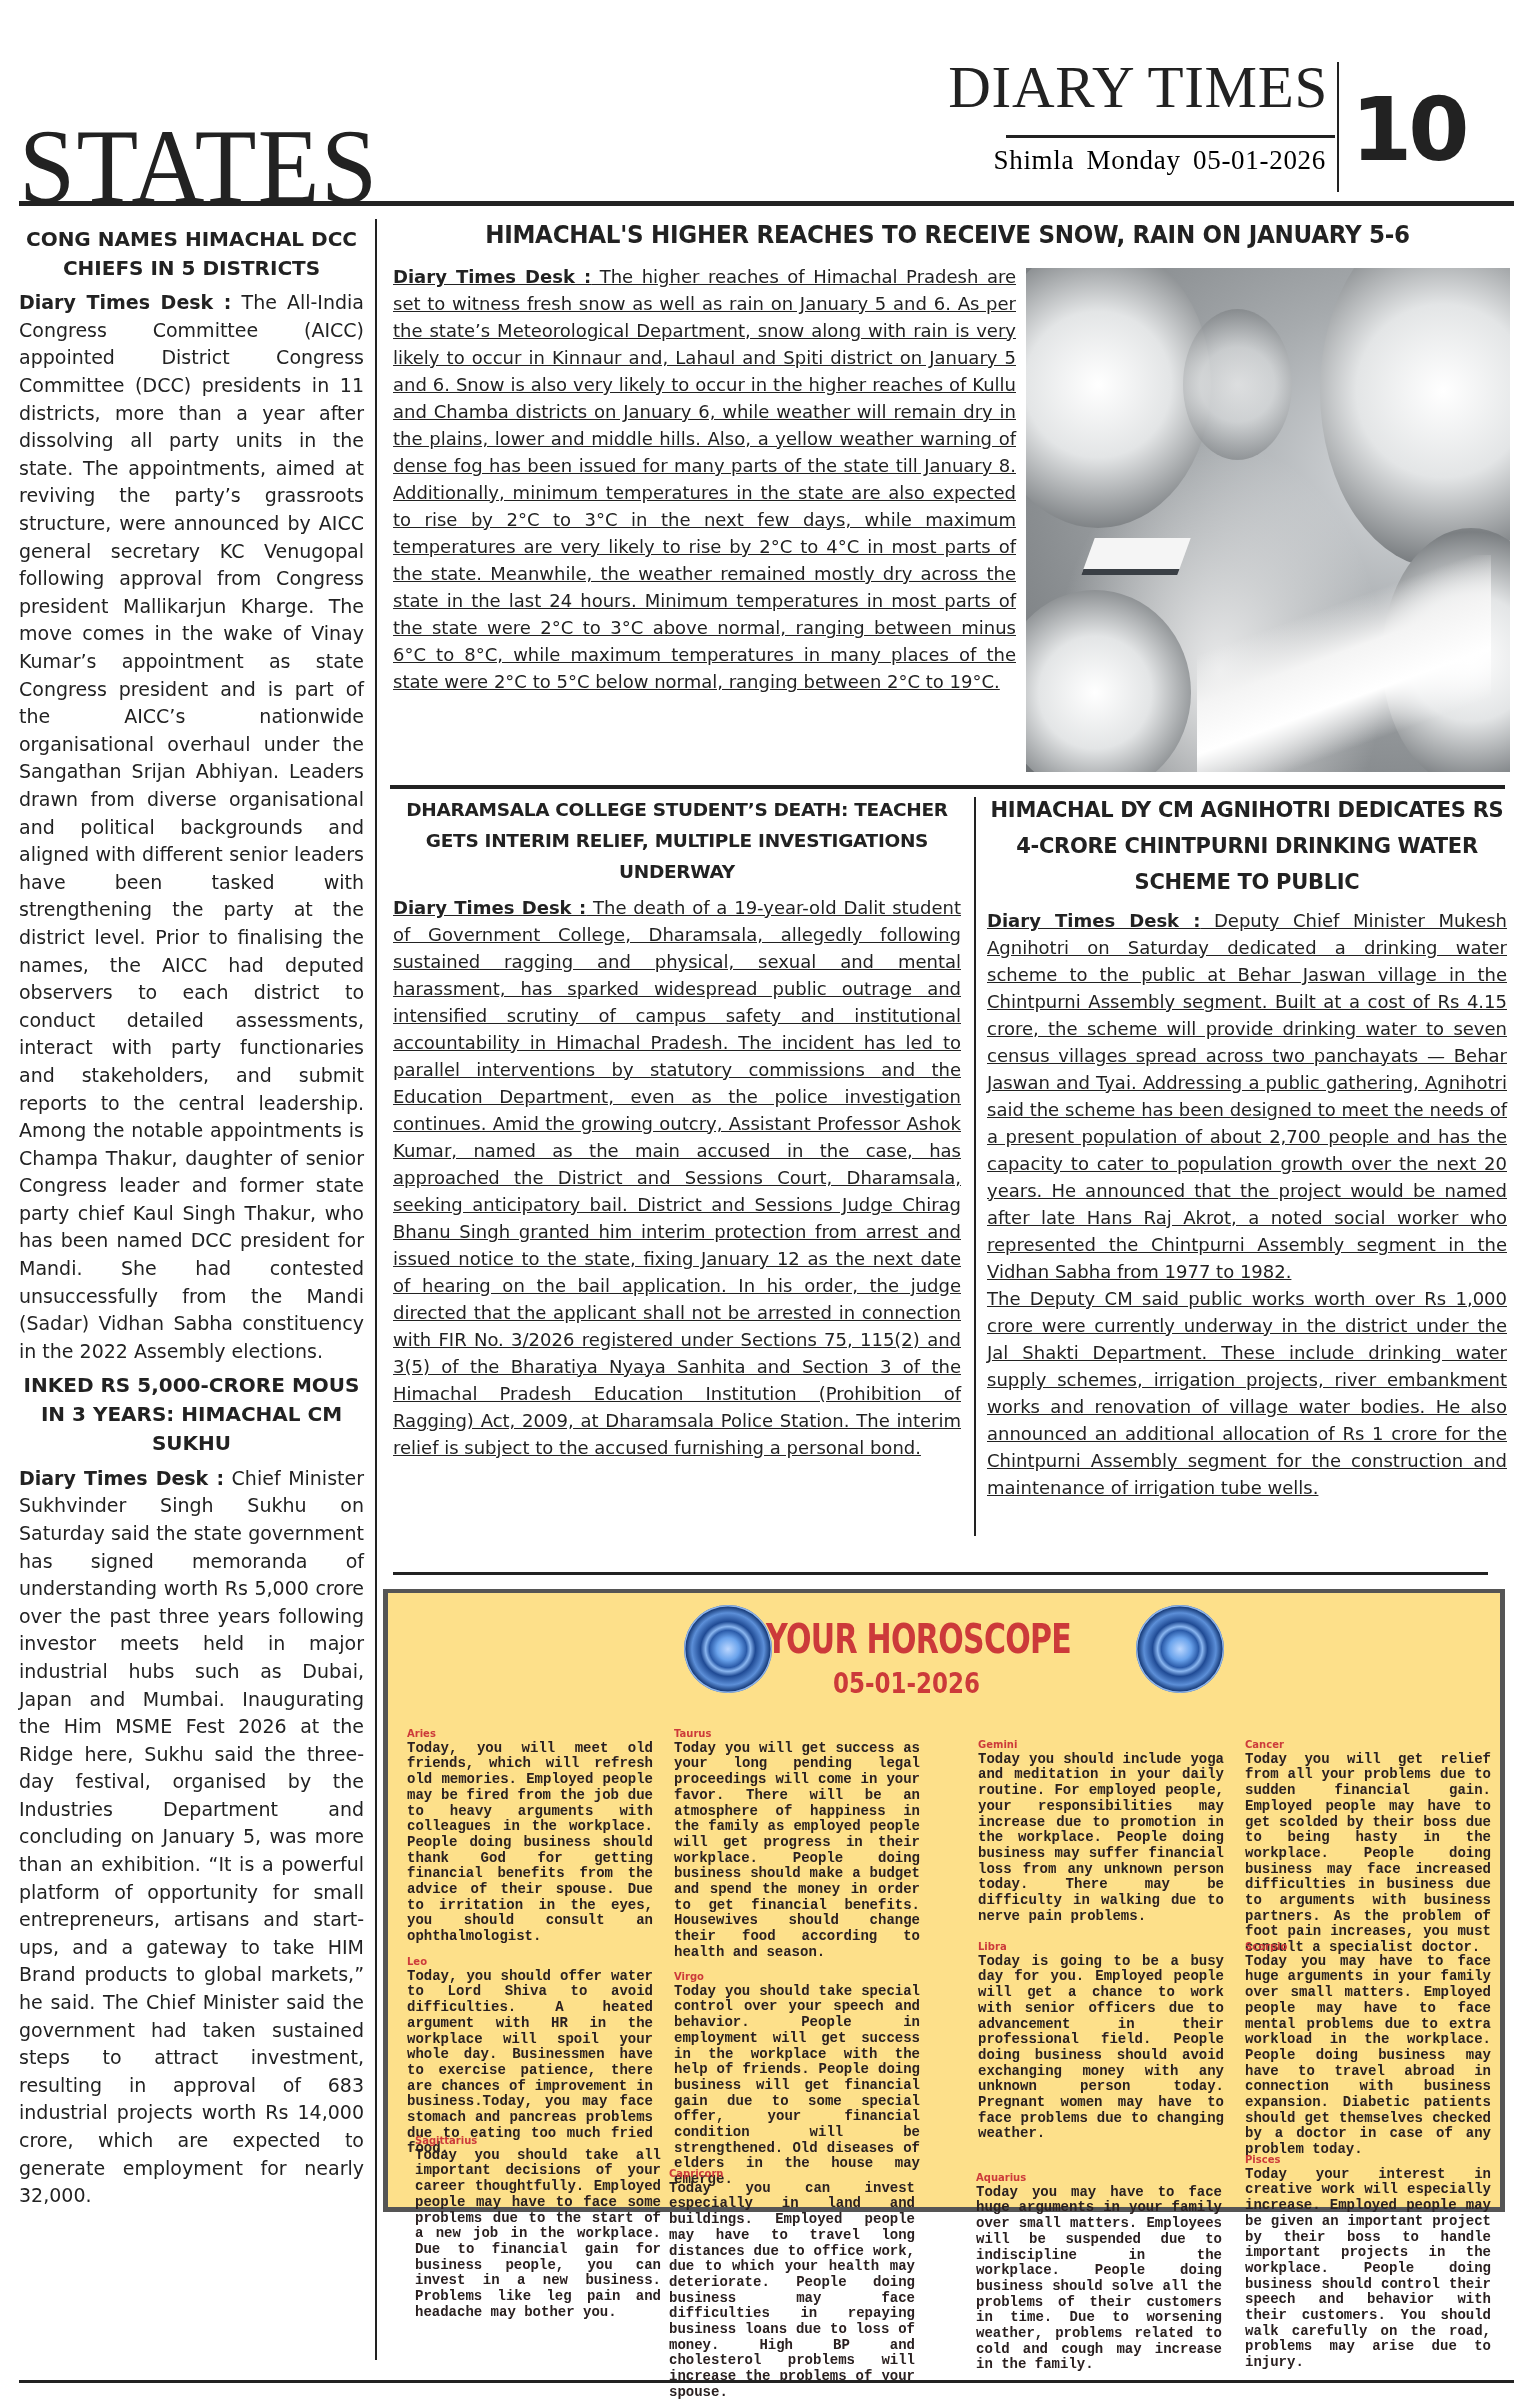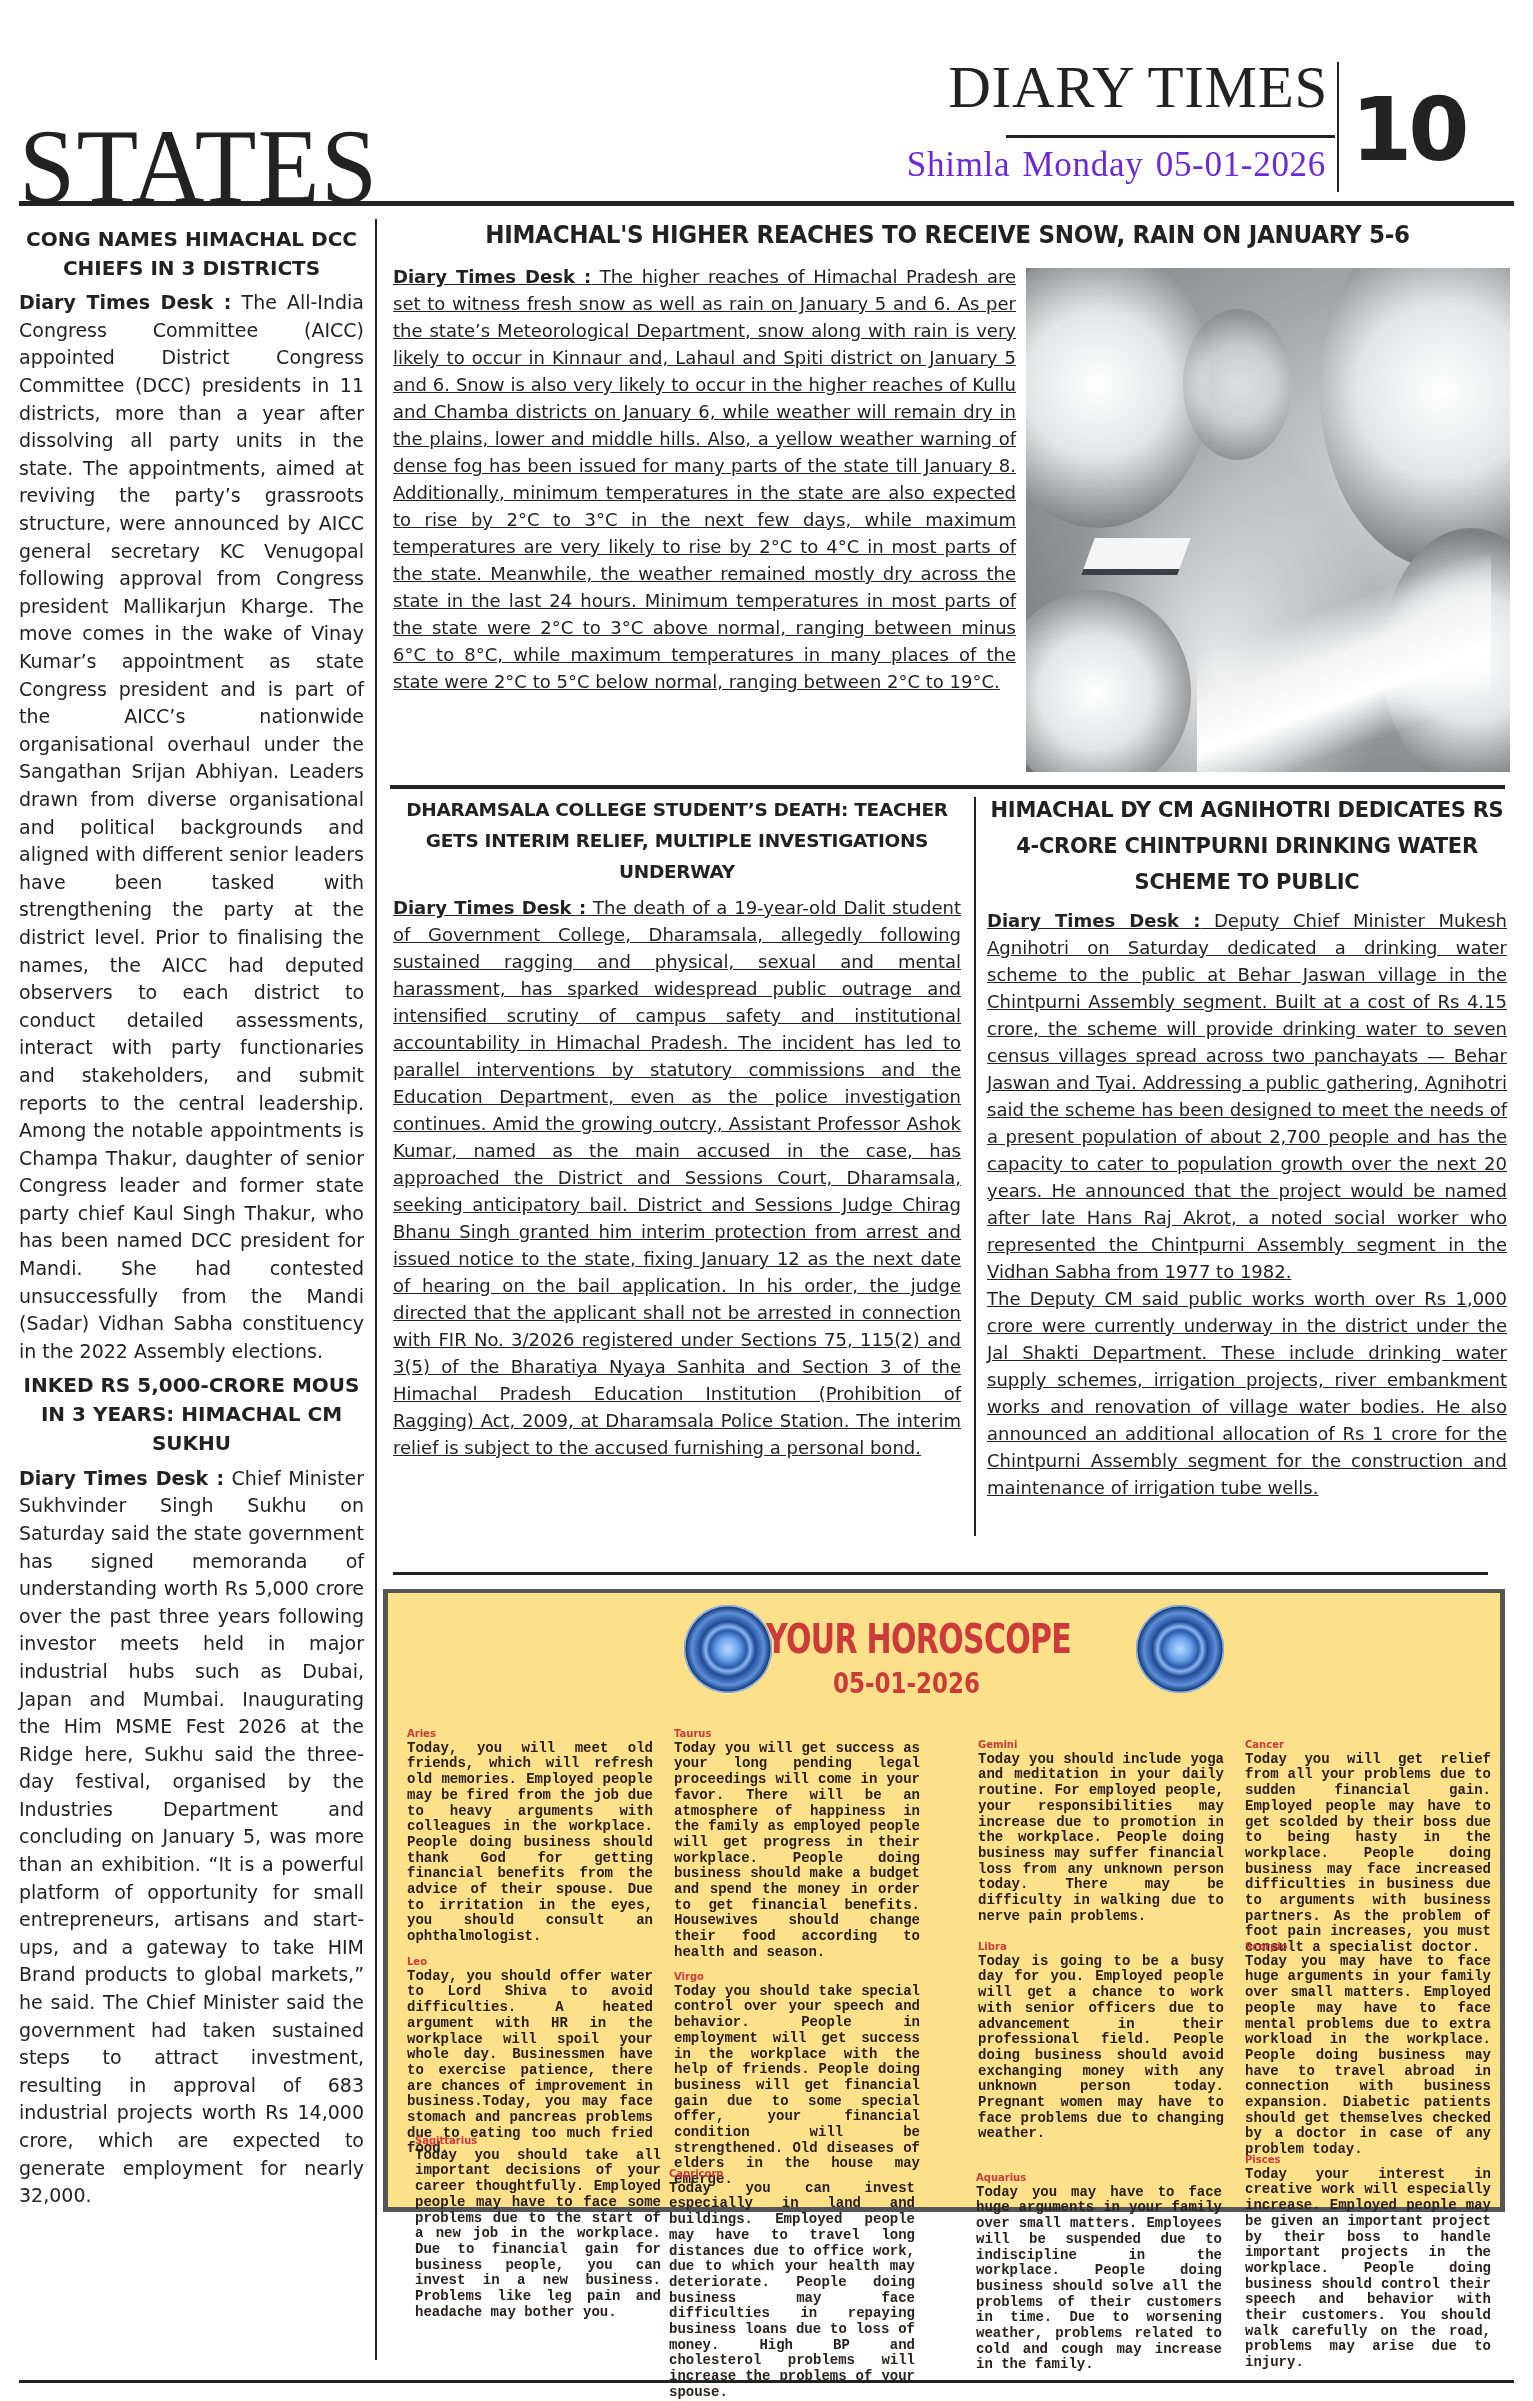--- a/index.html
+++ b/index.html
@@ -2,21 +2,21 @@
 <html style="font-size:11px"><head>
 <meta charset="utf-8">
 <style>
   html, body { margin: 0; padding: 0; background: #ffffff; }
   body { width: 1533px; height: 2401px; position: relative; overflow: hidden; color: #1f1f1f; font-family: "DejaVu Sans", sans-serif; }
 
   
   .section-title { position: absolute; left: 19px; top: 116px; font-family: "Liberation Serif", serif; font-size: 101px; line-height: 1; letter-spacing: 1.4px; transform: scaleY(1.05); color: #222; }
   .brand { position: absolute; right: 205px; top: 58px; font-family: "Liberation Serif", serif; font-size: 59px; line-height: 1; letter-spacing: 0.7px; color: #222; }
   .brand-rule { position: absolute; left: 1006px; right: 198px; top: 135px; height: 3.4px; background: #222; }
-  .dateline { position: absolute; right: 207px; top: 145px; font-family: "Liberation Serif", serif; font-size: 35px; letter-spacing: 0.7px; color: #6d28d9; }
+  .dateline { position: absolute; right: 207px; top: 145px; font-family: "Liberation Serif", serif; font-size: 27px; letter-spacing: 0.7px; color: #000000; }
   .dateline span { margin-left: 12.3px; }
   .mast-vrule { position: absolute; left: 1337px; top: 62px; width: 2.1px; height: 130px; background: #222; }
   .page-num { position: absolute; left: 1351px; top: 86px; font-family: "DejaVu Sans", sans-serif; font-weight: bold; font-size: 88px; line-height: 1; letter-spacing: -4.1px; color: #222; }
   .top-rule { position: absolute; left: 19px; right: 19px; top: 201px; height: 4.8px; background: #222; }
 
   
   .col-left { position: absolute; left: 19px; top: 219px; width: 345px; }
   .col-left .vrule { position: absolute; left: 356px; top: 0; width: 2.1px; height: 2141px; background: #222; }
   .headline { font-family: "DejaVu Sans", sans-serif; font-weight: bold; text-align: center; color: #222; }
   .hl-left { font-size: 20px; line-height: 29px; margin: 5.5px 0 6.8px; }
@@ -68,21 +68,21 @@
 <div class="dateline">
   <span style="margin-left:0">Shimla</span><span>Monday</span><span>05-01-2026</span>
 </div>
 <div class="mast-vrule"></div>
 <div class="page-num">10</div>
 <div class="top-rule"></div>
 
 <div class="col-left">
   <div class="vrule"></div>
   <article>
-    <div class="headline hl-left">CONG NAMES HIMACHAL DCC CHIEFS IN 3 DISTRICTS</div>
+    <div class="headline hl-left">CONG NAMES HIMACHAL DCC CHIEFS IN 5 DISTRICTS</div>
     <p class="body-text"><b>Diary Times Desk :</b><span> The All-India Congress Committee (AICC) appointed District Congress Committee (DCC) presidents in 11 districts, more than a year after dissolving all party units in the state. The appointments, aimed at reviving the party’s grassroots structure, were announced by AICC general secretary KC Venugopal following approval from Congress president Mallikarjun Kharge. The move comes in the wake of Vinay Kumar’s appointment as state Congress president and is part of the AICC’s nationwide organisational overhaul under the Sangathan Srijan Abhiyan. Leaders drawn from diverse organisational and political backgrounds and aligned with different senior leaders have been tasked with strengthening the party at the district level. Prior to finalising the names, the AICC had deputed observers to each district to conduct detailed assessments, interact with party functionaries and stakeholders, and submit reports to the central leadership. Among the notable appointments is Champa Thakur, daughter of senior Congress leader and former state party chief Kaul Singh Thakur, who has been named DCC president for Mandi. She had contested unsuccessfully from the Mandi (Sadar) Vidhan Sabha constituency in the 2022 Assembly elections.</span></p>
   </article>
   <article style="margin-top:4.1px">
     <div class="headline hl-left">INKED RS 5,000-CRORE MOUS IN 3 YEARS: HIMACHAL CM SUKHU</div>
     <p class="body-text"><b>Diary Times Desk :</b><span> Chief Minister Sukhvinder Singh Sukhu on Saturday said the state government has signed memoranda of understanding worth Rs 5,000 crore over the past three years following investor meets held in major industrial hubs such as Dubai, Japan and Mumbai. Inaugurating the Him MSME Fest 2026 at the Ridge here, Sukhu said the three-day festival, organised by the Industries Department and concluding on January 5, was more than an exhibition. “It is a powerful platform of opportunity for small entrepreneurs, artisans and start-ups, and a gateway to take HIM Brand products to global markets,” he said. The Chief Minister said the government had taken sustained steps to attract investment, resulting in approval of 683 industrial projects worth Rs 14,000 crore, which are expected to generate employment for nearly 32,000.</span></p>
   </article>
 </div>
 
 <div class="headline hl-main">HIMACHAL'S HIGHER REACHES TO RECEIVE SNOW, RAIN ON JANUARY 5-6</div>
 <div class="snow-text">

